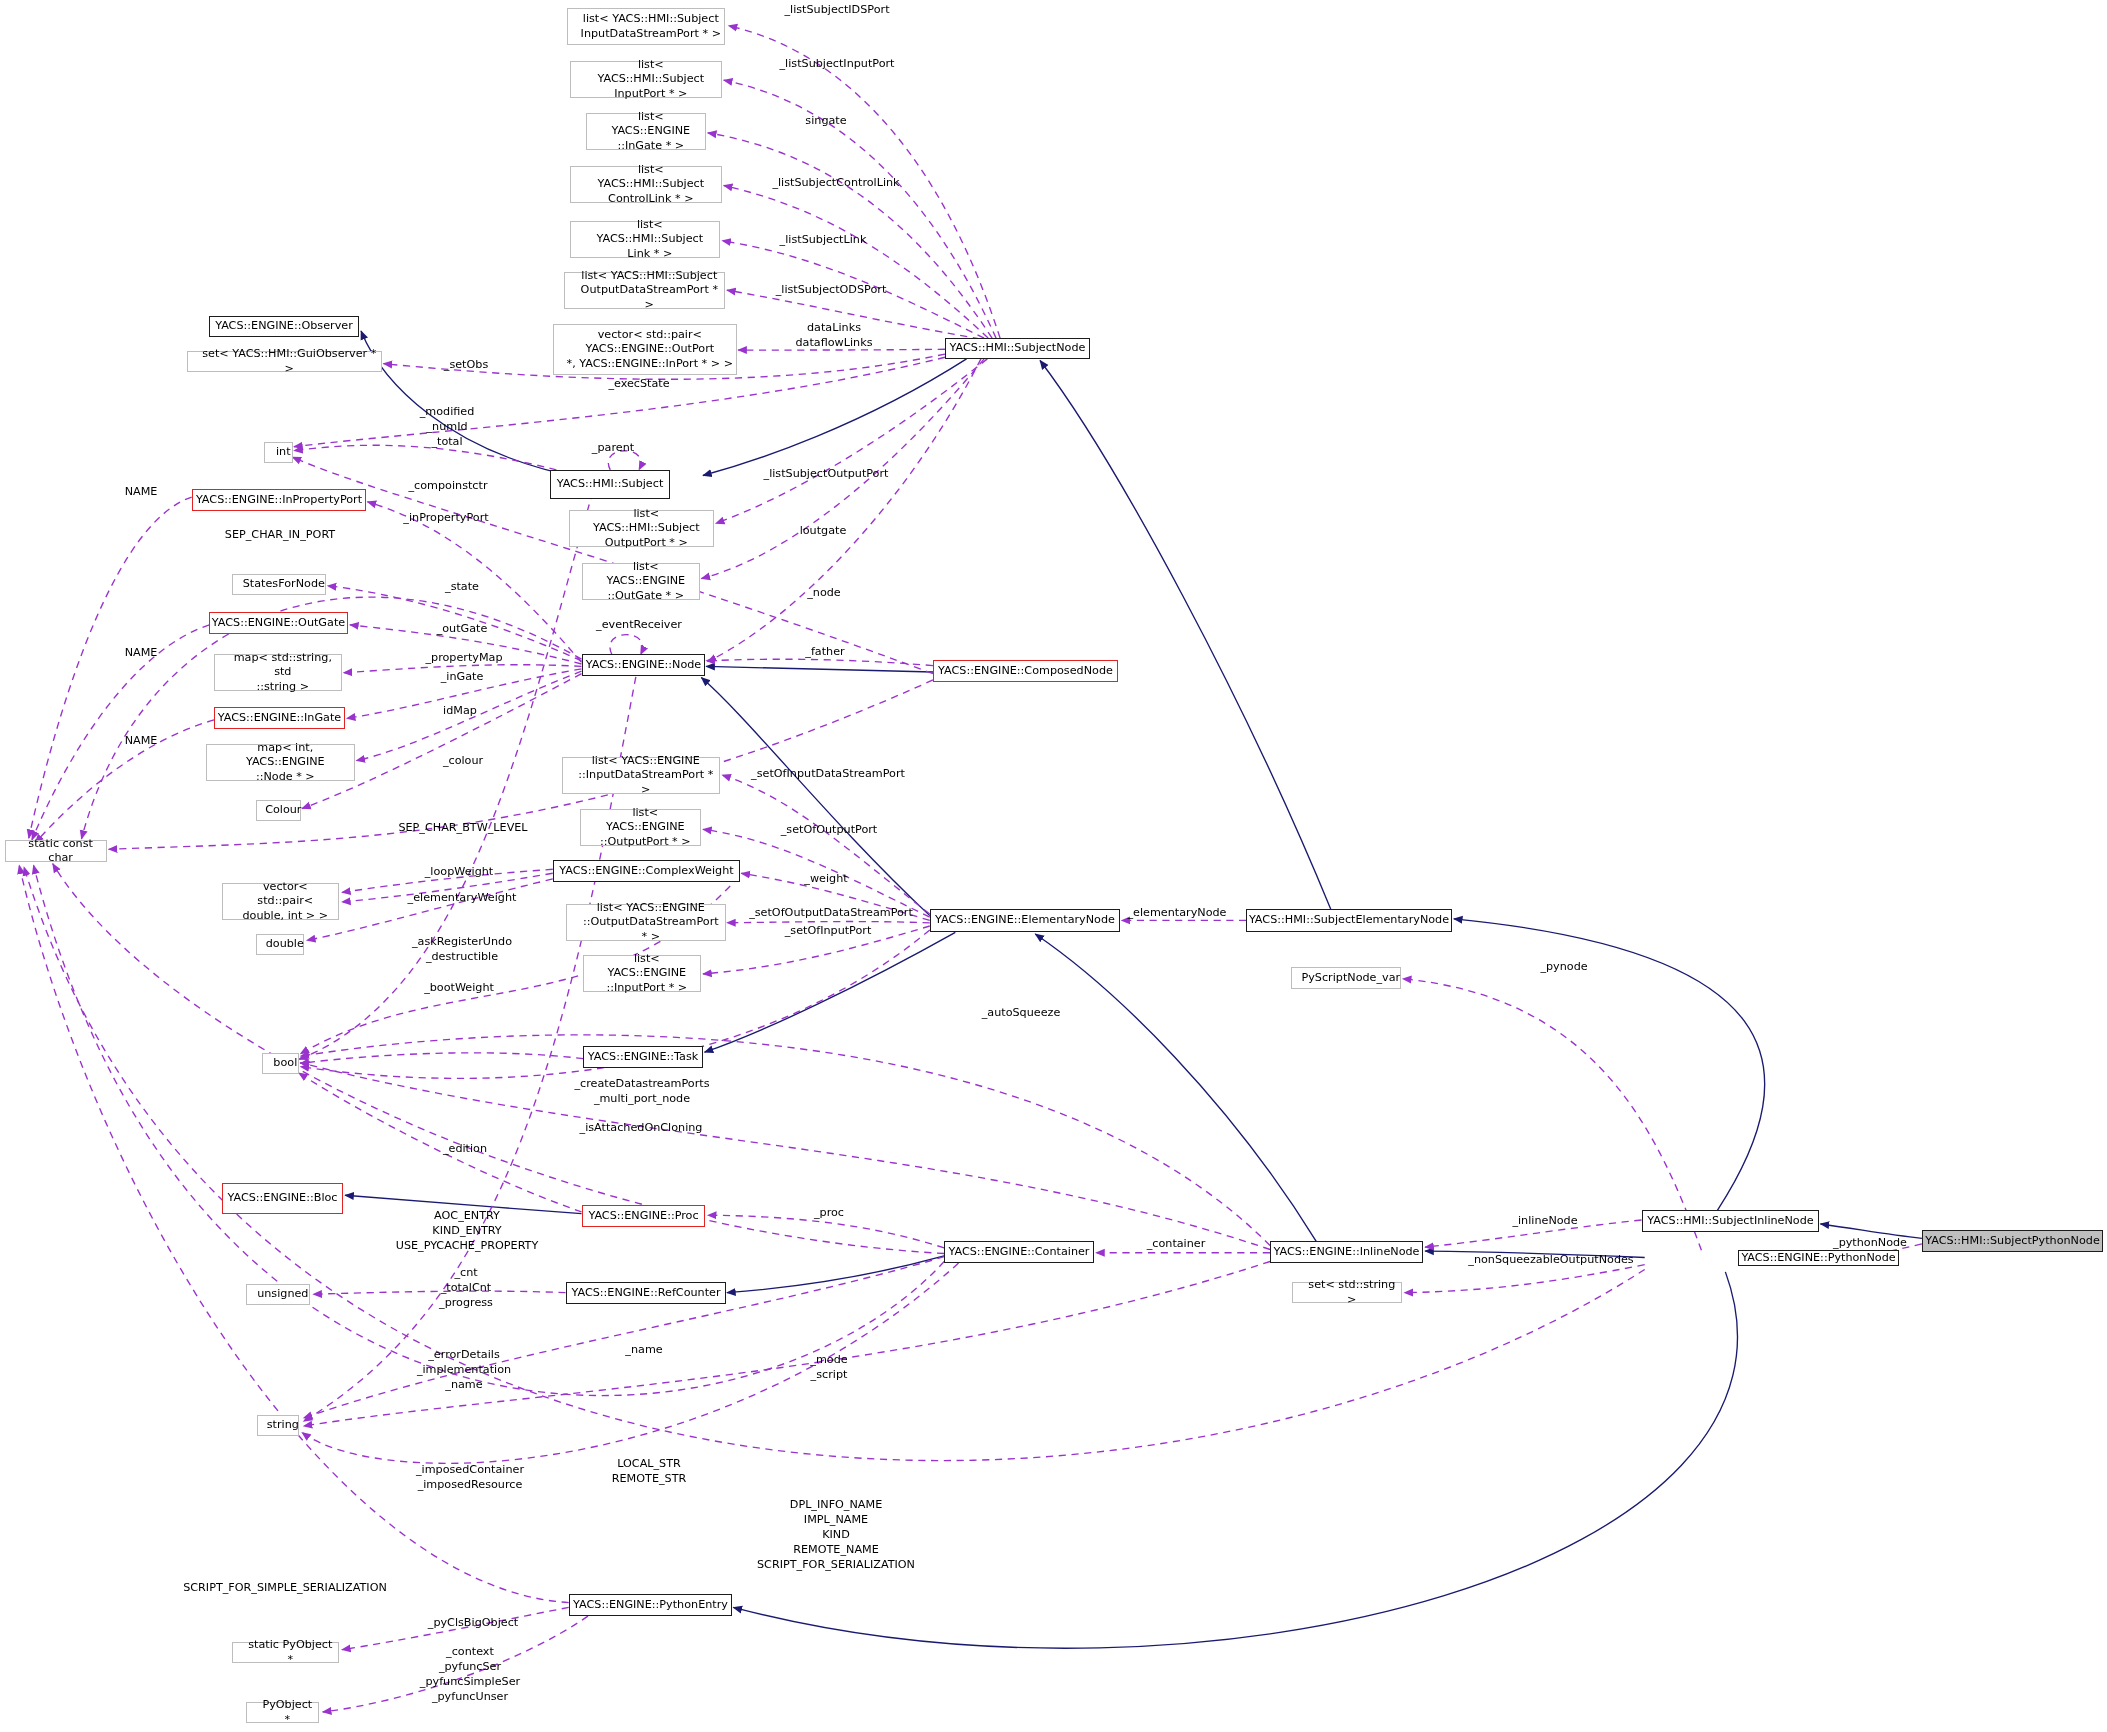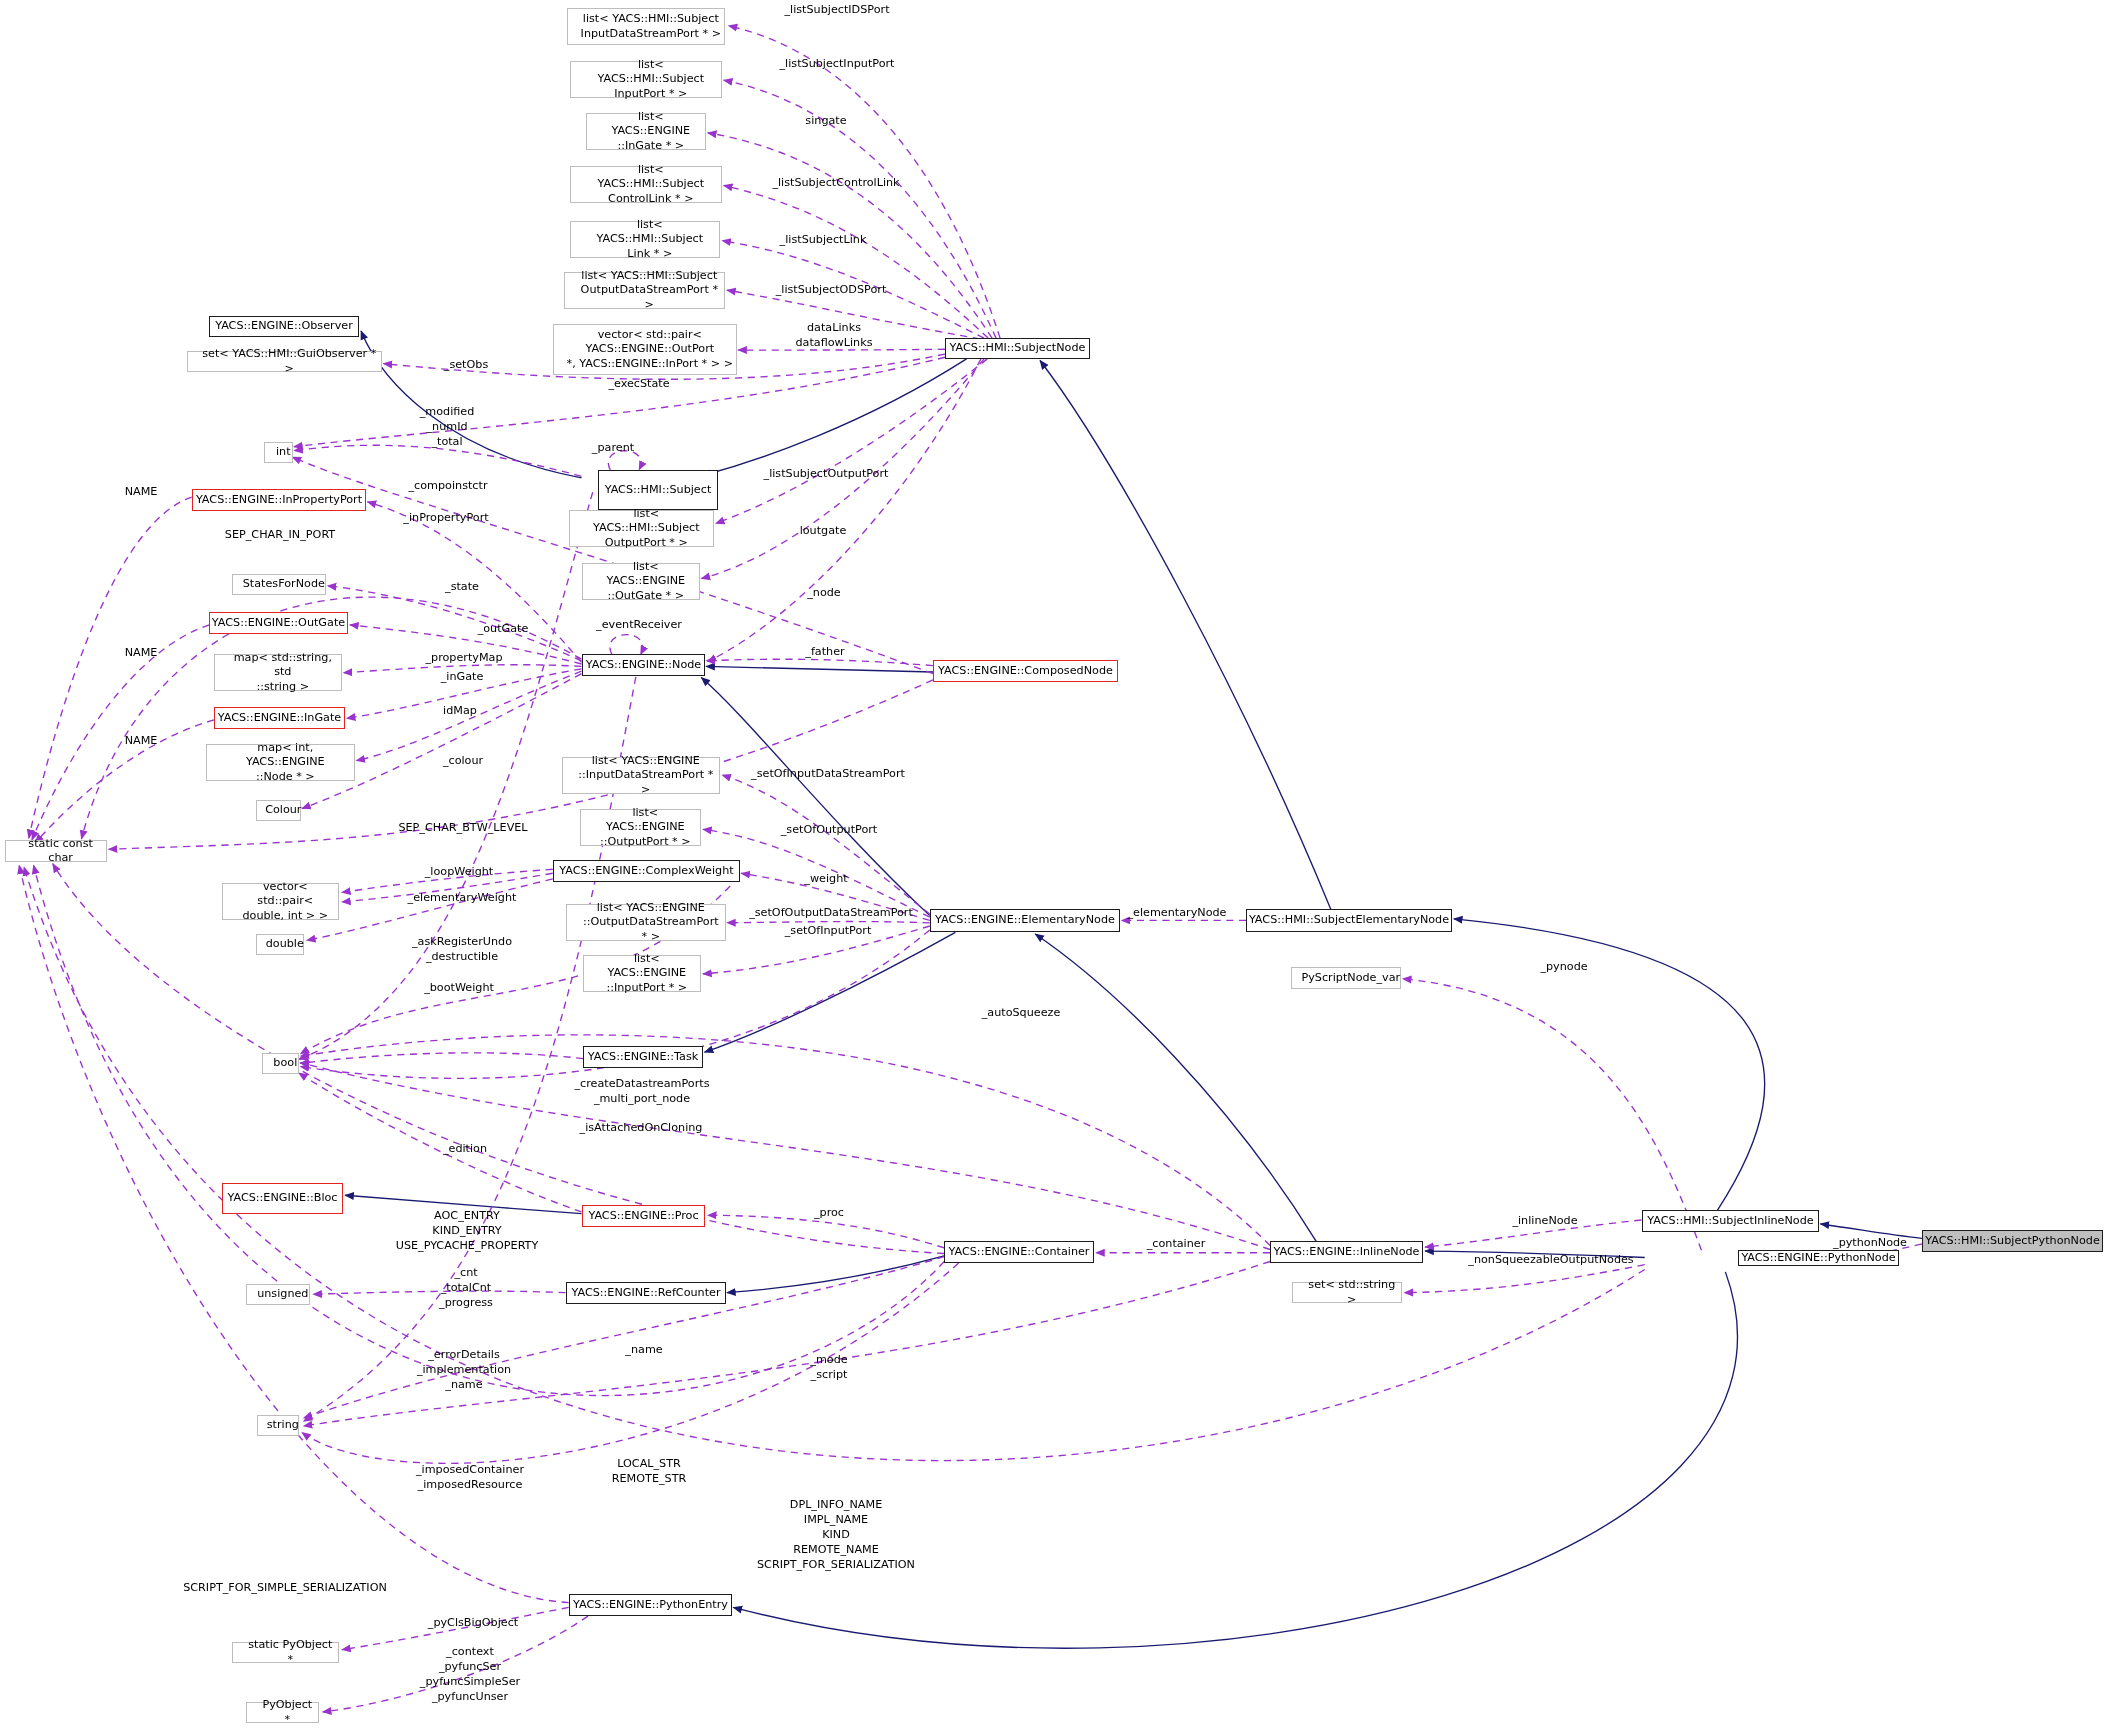--- a/index.html
+++ b/index.html
@@ -135,21 +135,21 @@
 ::string &gt;</div>
       <div class="box s-r" style="left: 214px; top: 707px; width: 131px; height: 22.4px;">YACS::ENGINE::InGate</div>
       <div class="box s-t" style="left: 206px; top: 744px; width: 149px; height: 37px;">map&lt; int, YACS::ENGINE
 ::Node * &gt;</div>
       <div class="box s-t" style="left: 256px; top: 800px; width: 45px; height: 21px;">Colour</div>
       <div class="box s-t" style="left: 4.8px; top: 840px; width: 102px; height: 22.4px;">static const char</div>
       <div class="box s-t" style="left: 222px; top: 883px; width: 117px; height: 37px;">vector&lt; std::pair&lt;
 double, int &gt; &gt;</div>
       <div class="box s-t" style="left: 256px; top: 934px; width: 48px; height: 21px;">double</div>
       <div class="box s-t" style="left: 262px; top: 1053px; width: 37px; height: 21px;">bool</div>
-      <div class="box s-c" style="left: 598px; top: 470px; width: 120px; height: 40px;">YACS::HMI::Subject</div>
+      <div class="box s-c" style="left: 550px; top: 470px; width: 120px; height: 29px;">YACS::HMI::Subject</div>
       <div class="box s-t" style="left: 569px; top: 510px; width: 145px; height: 37px;">list&lt; YACS::HMI::Subject
 OutputPort * &gt;</div>
       <div class="box s-t" style="left: 582px; top: 563px; width: 118px; height: 37px;">list&lt; YACS::ENGINE
 ::OutGate * &gt;</div>
       <div class="box s-c" style="left: 582px; top: 654px; width: 123px; height: 22.4px;">YACS::ENGINE::Node</div>
       <div class="box s-r" style="left: 933px; top: 660px; width: 185px; height: 22.4px;">YACS::ENGINE::ComposedNode</div>
       <div class="box s-c" style="left: 945px; top: 338px; width: 145px; height: 21px;">YACS::HMI::SubjectNode</div>
       <div class="box s-t" style="left: 562px; top: 757px; width: 158px; height: 37px;">list&lt; YACS::ENGINE
 ::InputDataStreamPort * &gt;</div>
       <div class="box s-t" style="left: 580px; top: 809px; width: 121px; height: 37px;">list&lt; YACS::ENGINE
@@ -190,21 +190,21 @@
       <span class="elabel" style="left: 639px; top: 384px;">_execState</span>
       <span class="elabel" style="left: 466px; top: 365px;">_setObs</span>
       <span class="elabel" style="left: 447px; top: 427px;">_modified
 _numId
 _total</span>
       <span class="elabel" style="left: 448px; top: 486px;">_compoinstctr</span>
       <span class="elabel" style="left: 446px; top: 518px;">_inPropertyPort</span>
       <span class="elabel" style="left: 280px; top: 535px;">SEP_CHAR_IN_PORT</span>
       <span class="elabel" style="left: 141px; top: 492px;">NAME</span>
       <span class="elabel" style="left: 462px; top: 587px;">_state</span>
-      <span class="elabel" style="left: 462px; top: 629px; margin-left: 41px;">_outGate</span>
+      <span class="elabel" style="left: 462px; top: 629px;">_outGate</span>
       <span class="elabel" style="left: 141px; top: 653px;">NAME</span>
       <span class="elabel" style="left: 464px; top: 658px;">_propertyMap</span>
       <span class="elabel" style="left: 462px; top: 677px;">_inGate</span>
       <span class="elabel" style="left: 141px; top: 741px;">NAME</span>
       <span class="elabel" style="left: 460px; top: 711px;">idMap</span>
       <span class="elabel" style="left: 463px; top: 761px;">_colour</span>
       <span class="elabel" style="left: 463px; top: 828px;">SEP_CHAR_BTW_LEVEL</span>
       <span class="elabel" style="left: 459px; top: 872px;">_loopWeight</span>
       <span class="elabel" style="left: 462px; top: 898px;">_elementaryWeight</span>
       <span class="elabel" style="left: 462px; top: 949px;">_askRegisterUndo

